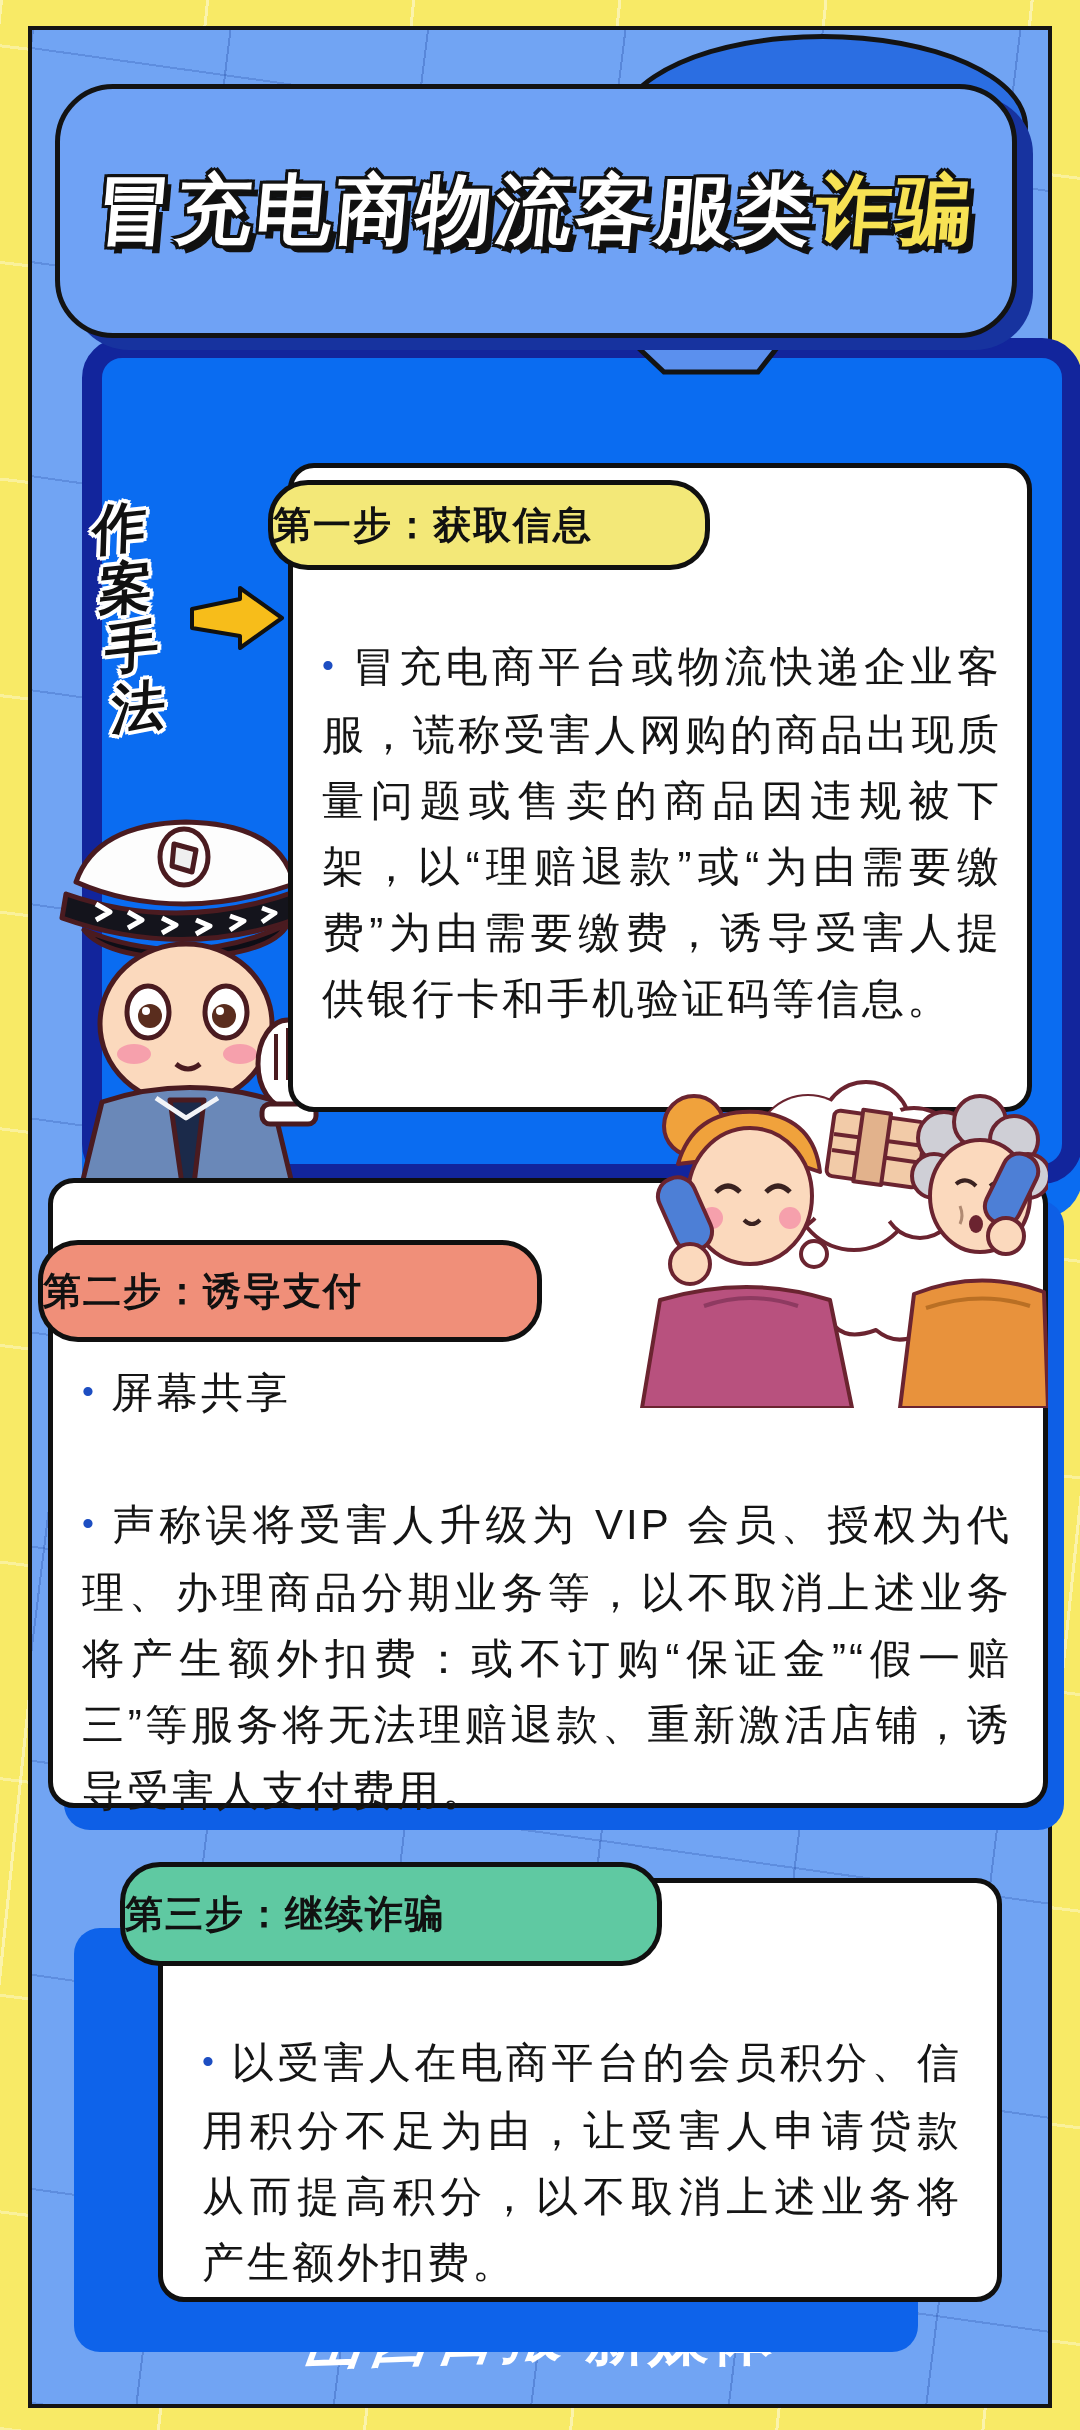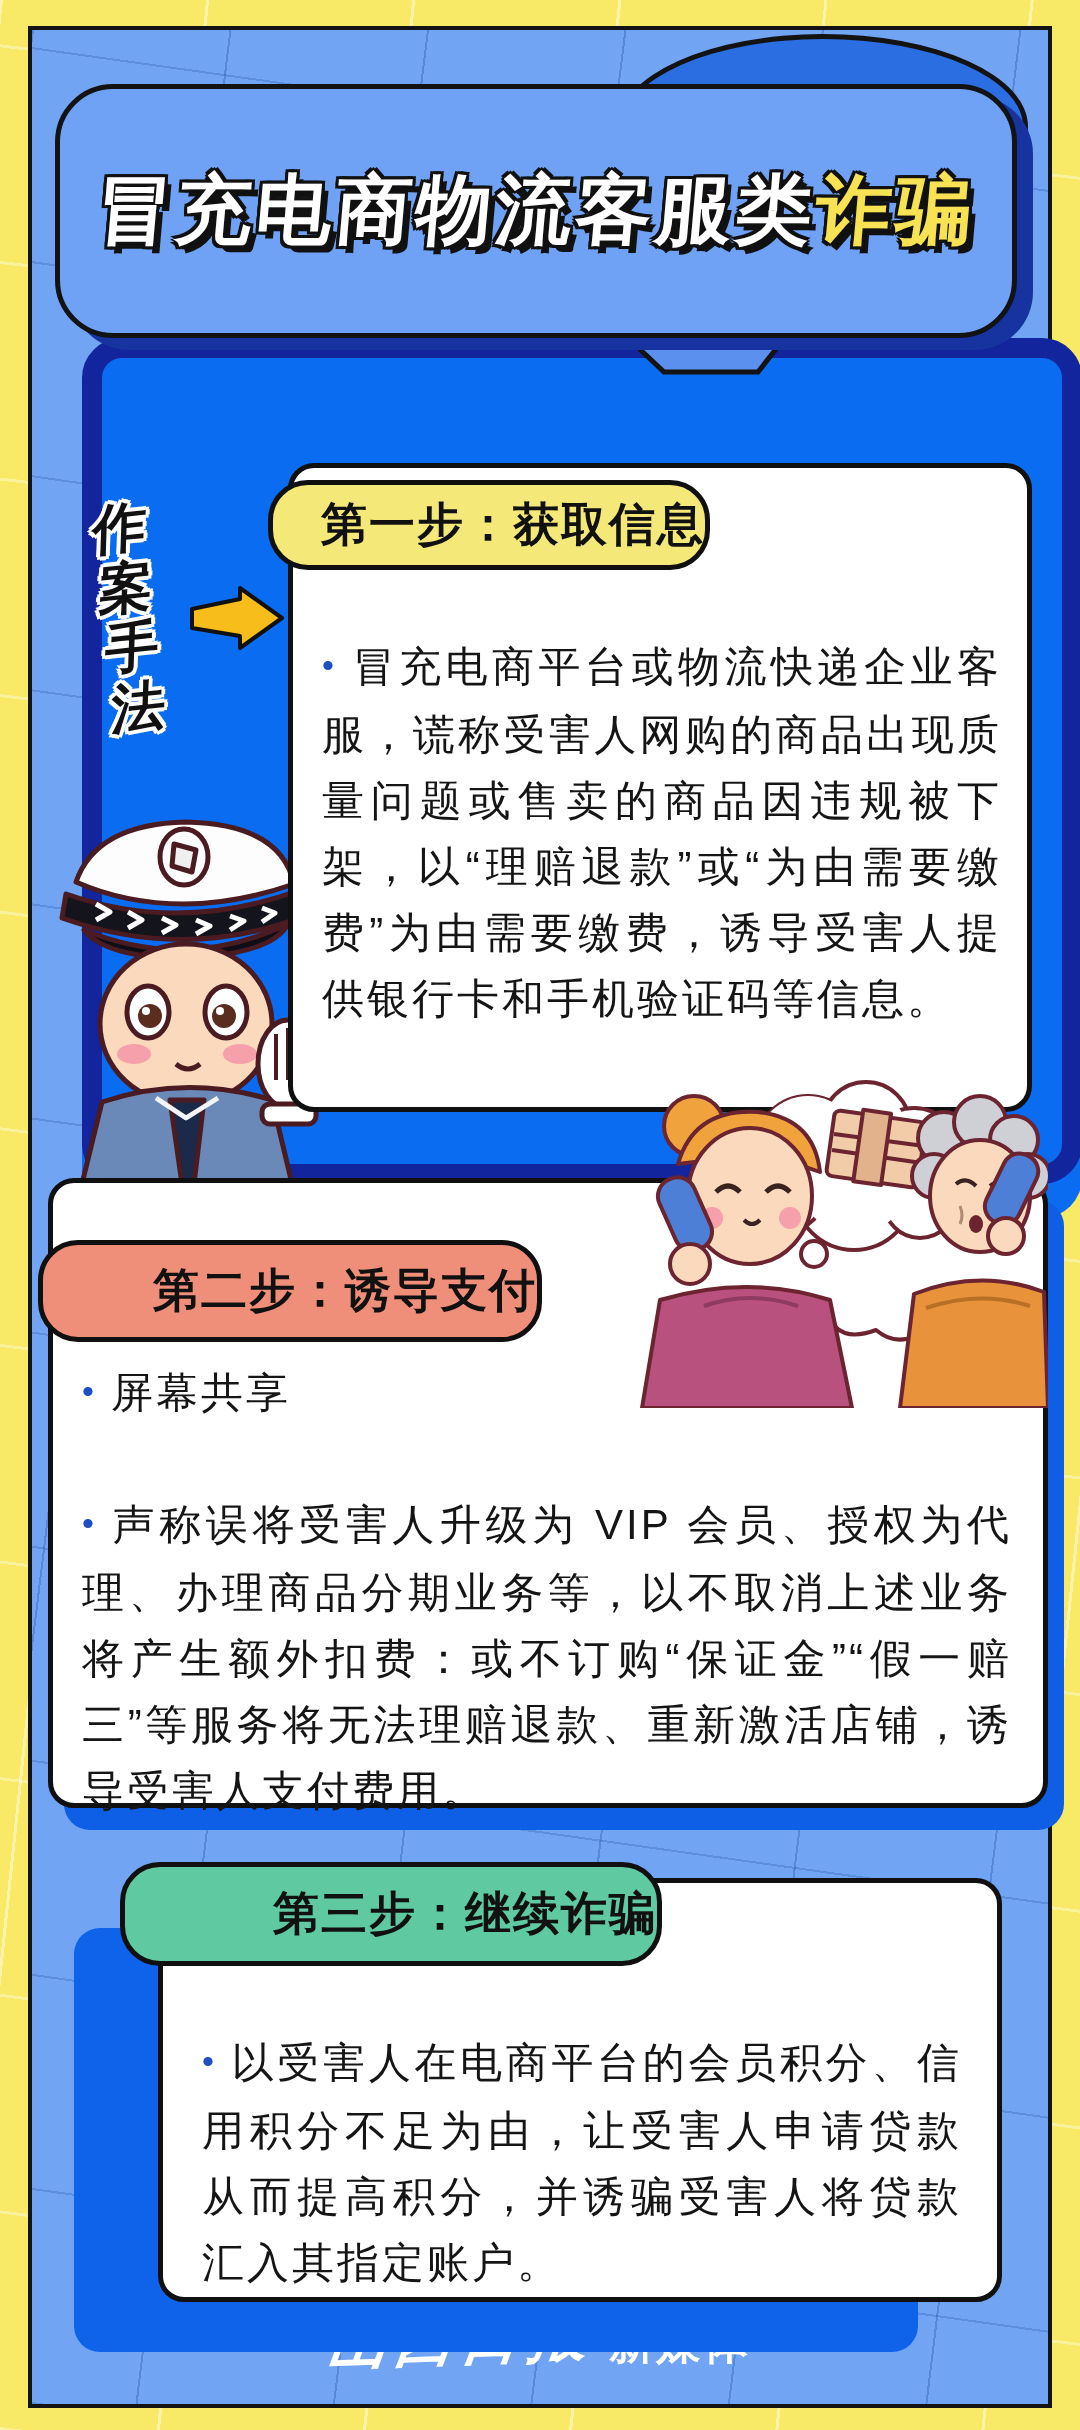--- a/index.html
+++ b/index.html
@@ -38,39 +38,39 @@
   .side-label div{font-size:54px;font-weight:900;color:#111;line-height:1;transform:skewX(-8deg);
         text-shadow:-4px 0 #fff,4px 0 #fff,0 -4px #fff,0 4px #fff,
                     -3px -3px #fff,3px 3px #fff,-3px 3px #fff,3px -3px #fff;}
   .arrow{position:absolute;left:186px;top:584px;z-index:2;}
   
   .card{position:absolute;background:#fff;border:5px solid #101010;border-radius:26px;z-index:4;}
   .card1{left:288px;top:463px;width:734px;height:639px;}
   .card2{left:48px;top:1178px;width:990px;height:620px;box-shadow:16px 22px 0 #0E5FE6;}
   .card3{left:158px;top:1878px;width:834px;height:414px;box-shadow:-84px 50px 0 #0E63EA;}
   .pill{position:absolute;border:5px solid #101010;border-radius:40px;z-index:5;
-        display:flex;align-items:center;justify-content:flex-end;
-        font-size:46px;font-weight:900;color:#111;letter-spacing:2px;}
+        display:flex;align-items:center;justify-content:flex-start;
+        font-size:38px;font-weight:900;color:#111;letter-spacing:2px;}
   .pill1{left:268px;top:480px;width:432px;height:80px;background:#F3E878;}
   .pill2{left:38px;top:1192px;width:494px;height:92px;background:#F08F79;margin-top:48px;}
   .pill3{left:120px;top:1862px;width:532px;height:94px;background:#5FC9A2;}
   .body-text{position:absolute;font-size:42px;line-height:66px;color:#151515;
              letter-spacing:3px;text-align:justify;z-index:4;}
   .bt1{left:322px;top:592px;width:680px;}
   .bt2a{left:82px;top:1318px;width:930px;}
   .bt2b{left:82px;top:1450px;width:930px;}
   .bt3{left:202px;top:1988px;width:760px;}
   .dot{color:#1D4EC2;font-size:34px;padding-right:14px;position:relative;top:-4px;}
   .illus{position:absolute;z-index:6;}
   .officer{position:absolute;left:36px;top:812px;z-index:3;}
   .footer{position:absolute;left:50%;top:2298px;transform:translateX(-50%);z-index:2;
           display:flex;align-items:baseline;gap:16px;color:#fff;white-space:nowrap;}
   .brand-script{font-size:60px;font-weight:900;font-style:italic;transform:skewX(-9deg) rotate(-2deg);
                 letter-spacing:6px;}
-  .brand-suffix{font-size:44px;font-weight:700;letter-spacing:3px;}
+  .brand-suffix{font-size:60px;font-weight:700;letter-spacing:3px;}
 </style>
 </head>
 <body>
 
 <div class="canvas">
   <div class="blue-bg"></div>
 
   <div class="hump"></div>
   <div class="title-bubble">
     <div class="title-text"><span>冒充电商物流客服类</span><span class="title-hi">诈骗</span></div>
@@ -186,19 +186,19 @@
   <div class="pill pill2">
     <span>第二步：诱导支付</span>
   </div>
   <p class="body-text bt2b"><span class="dot">•</span><span>声称误将受害人升级为 VIP 会员、授权为代理、办理商品分期业务等，以不取消上述业务将产生额外扣费：或不订购“保证金”“假一赔三”等服务将无法理赔退款、重新激活店铺，诱导受害人支付费用。</span></p>
   <p class="body-text bt2a"><span class="dot">•</span><span>屏幕共享</span></p>
 
   <div class="card card3"></div>
   <div class="pill pill3">
     <span>第三步：继续诈骗</span>
   </div>
-  <p class="body-text bt3"><span class="dot">•</span><span>以受害人在电商平台的会员积分、信用积分不足为由，让受害人申请贷款从而提高积分，并诱骗受害人将贷款汇入其指定账户。</span></p>
+  <p class="body-text bt3"><span class="dot">•</span><span>以受害人在电商平台的会员积分、信用积分不足为由，让受害人申请贷款从而提高积分，以不取消上述业务将产生额外扣费。</span></p>
 
   <div class="footer">
     <span class="brand-script">山西日报</span>
     <span class="brand-suffix">新媒体</span>
   </div>
 </div>
 
 </body></html>

